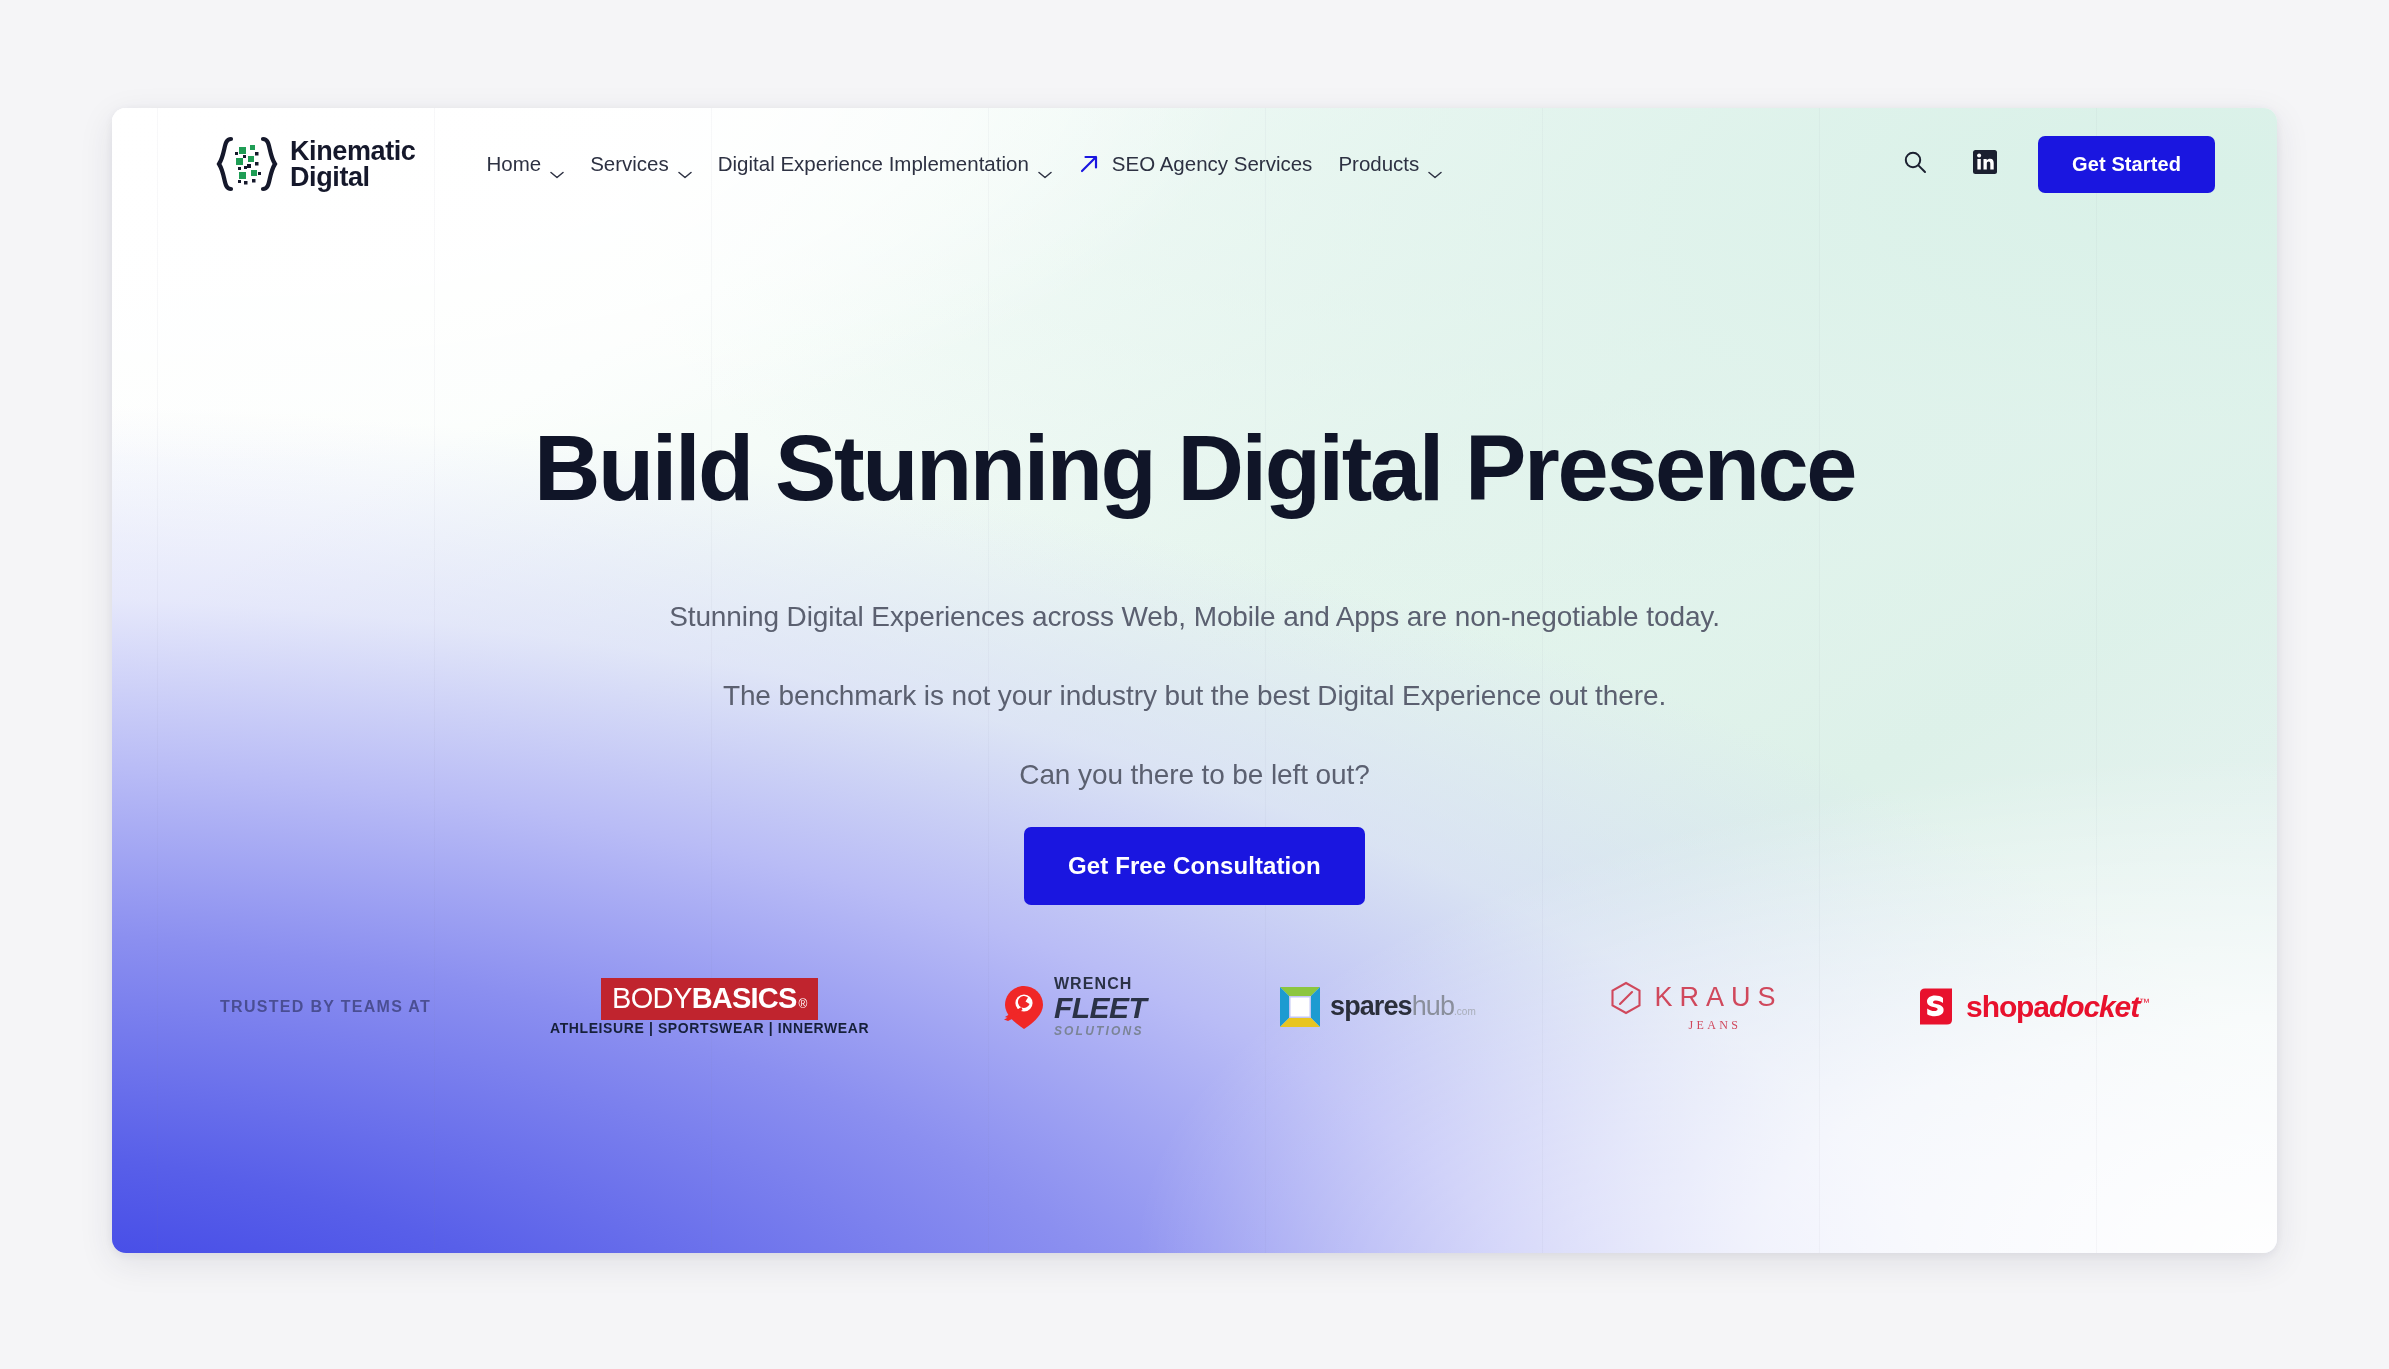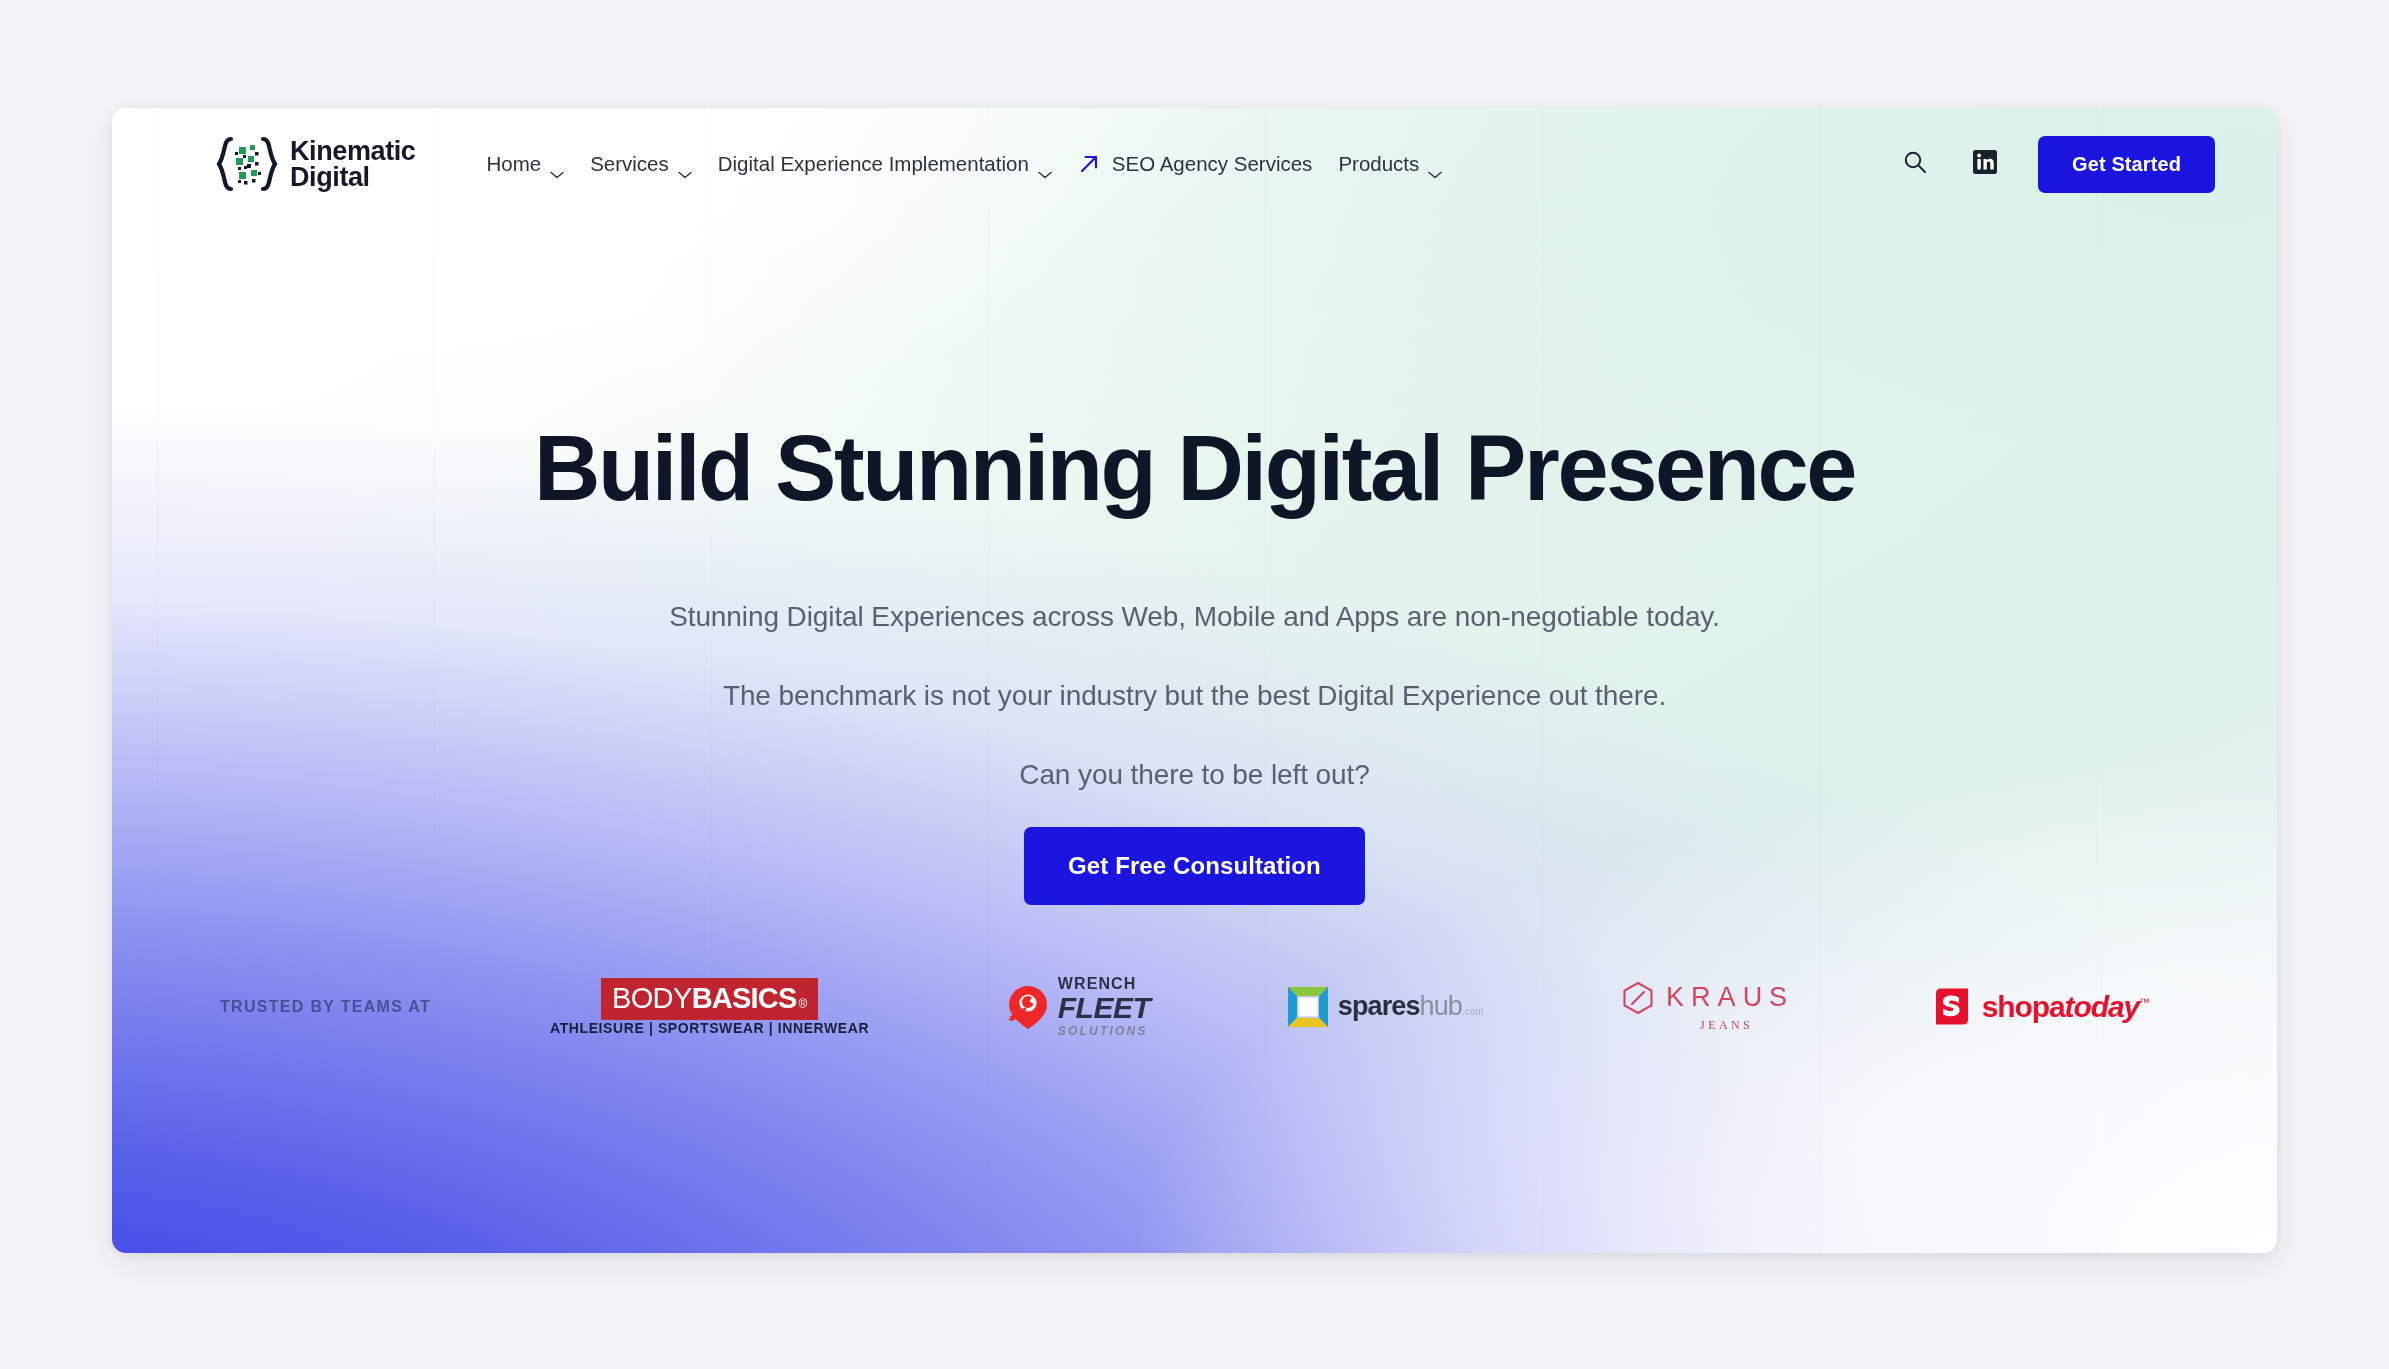--- a/index.html
+++ b/index.html
@@ -338,20 +338,20 @@
       </div>
 
       <div class="logo-slot">
         <div class="sd">
           <span class="sd-mark">
             <svg viewBox="0 0 40 40" width="40" height="40">
               <path d="M4 6 C4 3 6 1.5 9 1.5 L36 1.5 L36 33 C36 36 34 37.5 31 37.5 L4 37.5 Z" fill="#e8112d"></path>
               <path d="M27 11 C25 9.3 22 8.6 19 8.6 C14.5 8.6 11 10.8 11 14.4 C11 17.6 13.6 19 17.5 19.9 C20.5 20.6 21.6 21.1 21.6 22.2 C21.6 23.3 20.3 24 18.3 24 C15.6 24 13 22.9 11.2 21.4 L11.2 27.2 C13.4 28.6 16 29.2 19 29.2 C24 29.2 27.6 27 27.6 23 C27.6 19.6 25 18.2 21 17.3 C18.2 16.6 17 16.2 17 15.2 C17 14.2 18.2 13.6 20 13.6 C22.4 13.6 25 14.6 27 16 Z" fill="#ffffff"></path>
             </svg>
           </span>
-          <span class="sd-txt"><span>shopa</span><span class="it">today</span><span class="sd-tm">™</span></span>
+          <span class="sd-txt"><span>shopa</span><span class="it">docket</span><span class="sd-tm">™</span></span>
         </div>
       </div>
 
     </div>
   </section>
 
 </div>
 
 </body></html>

